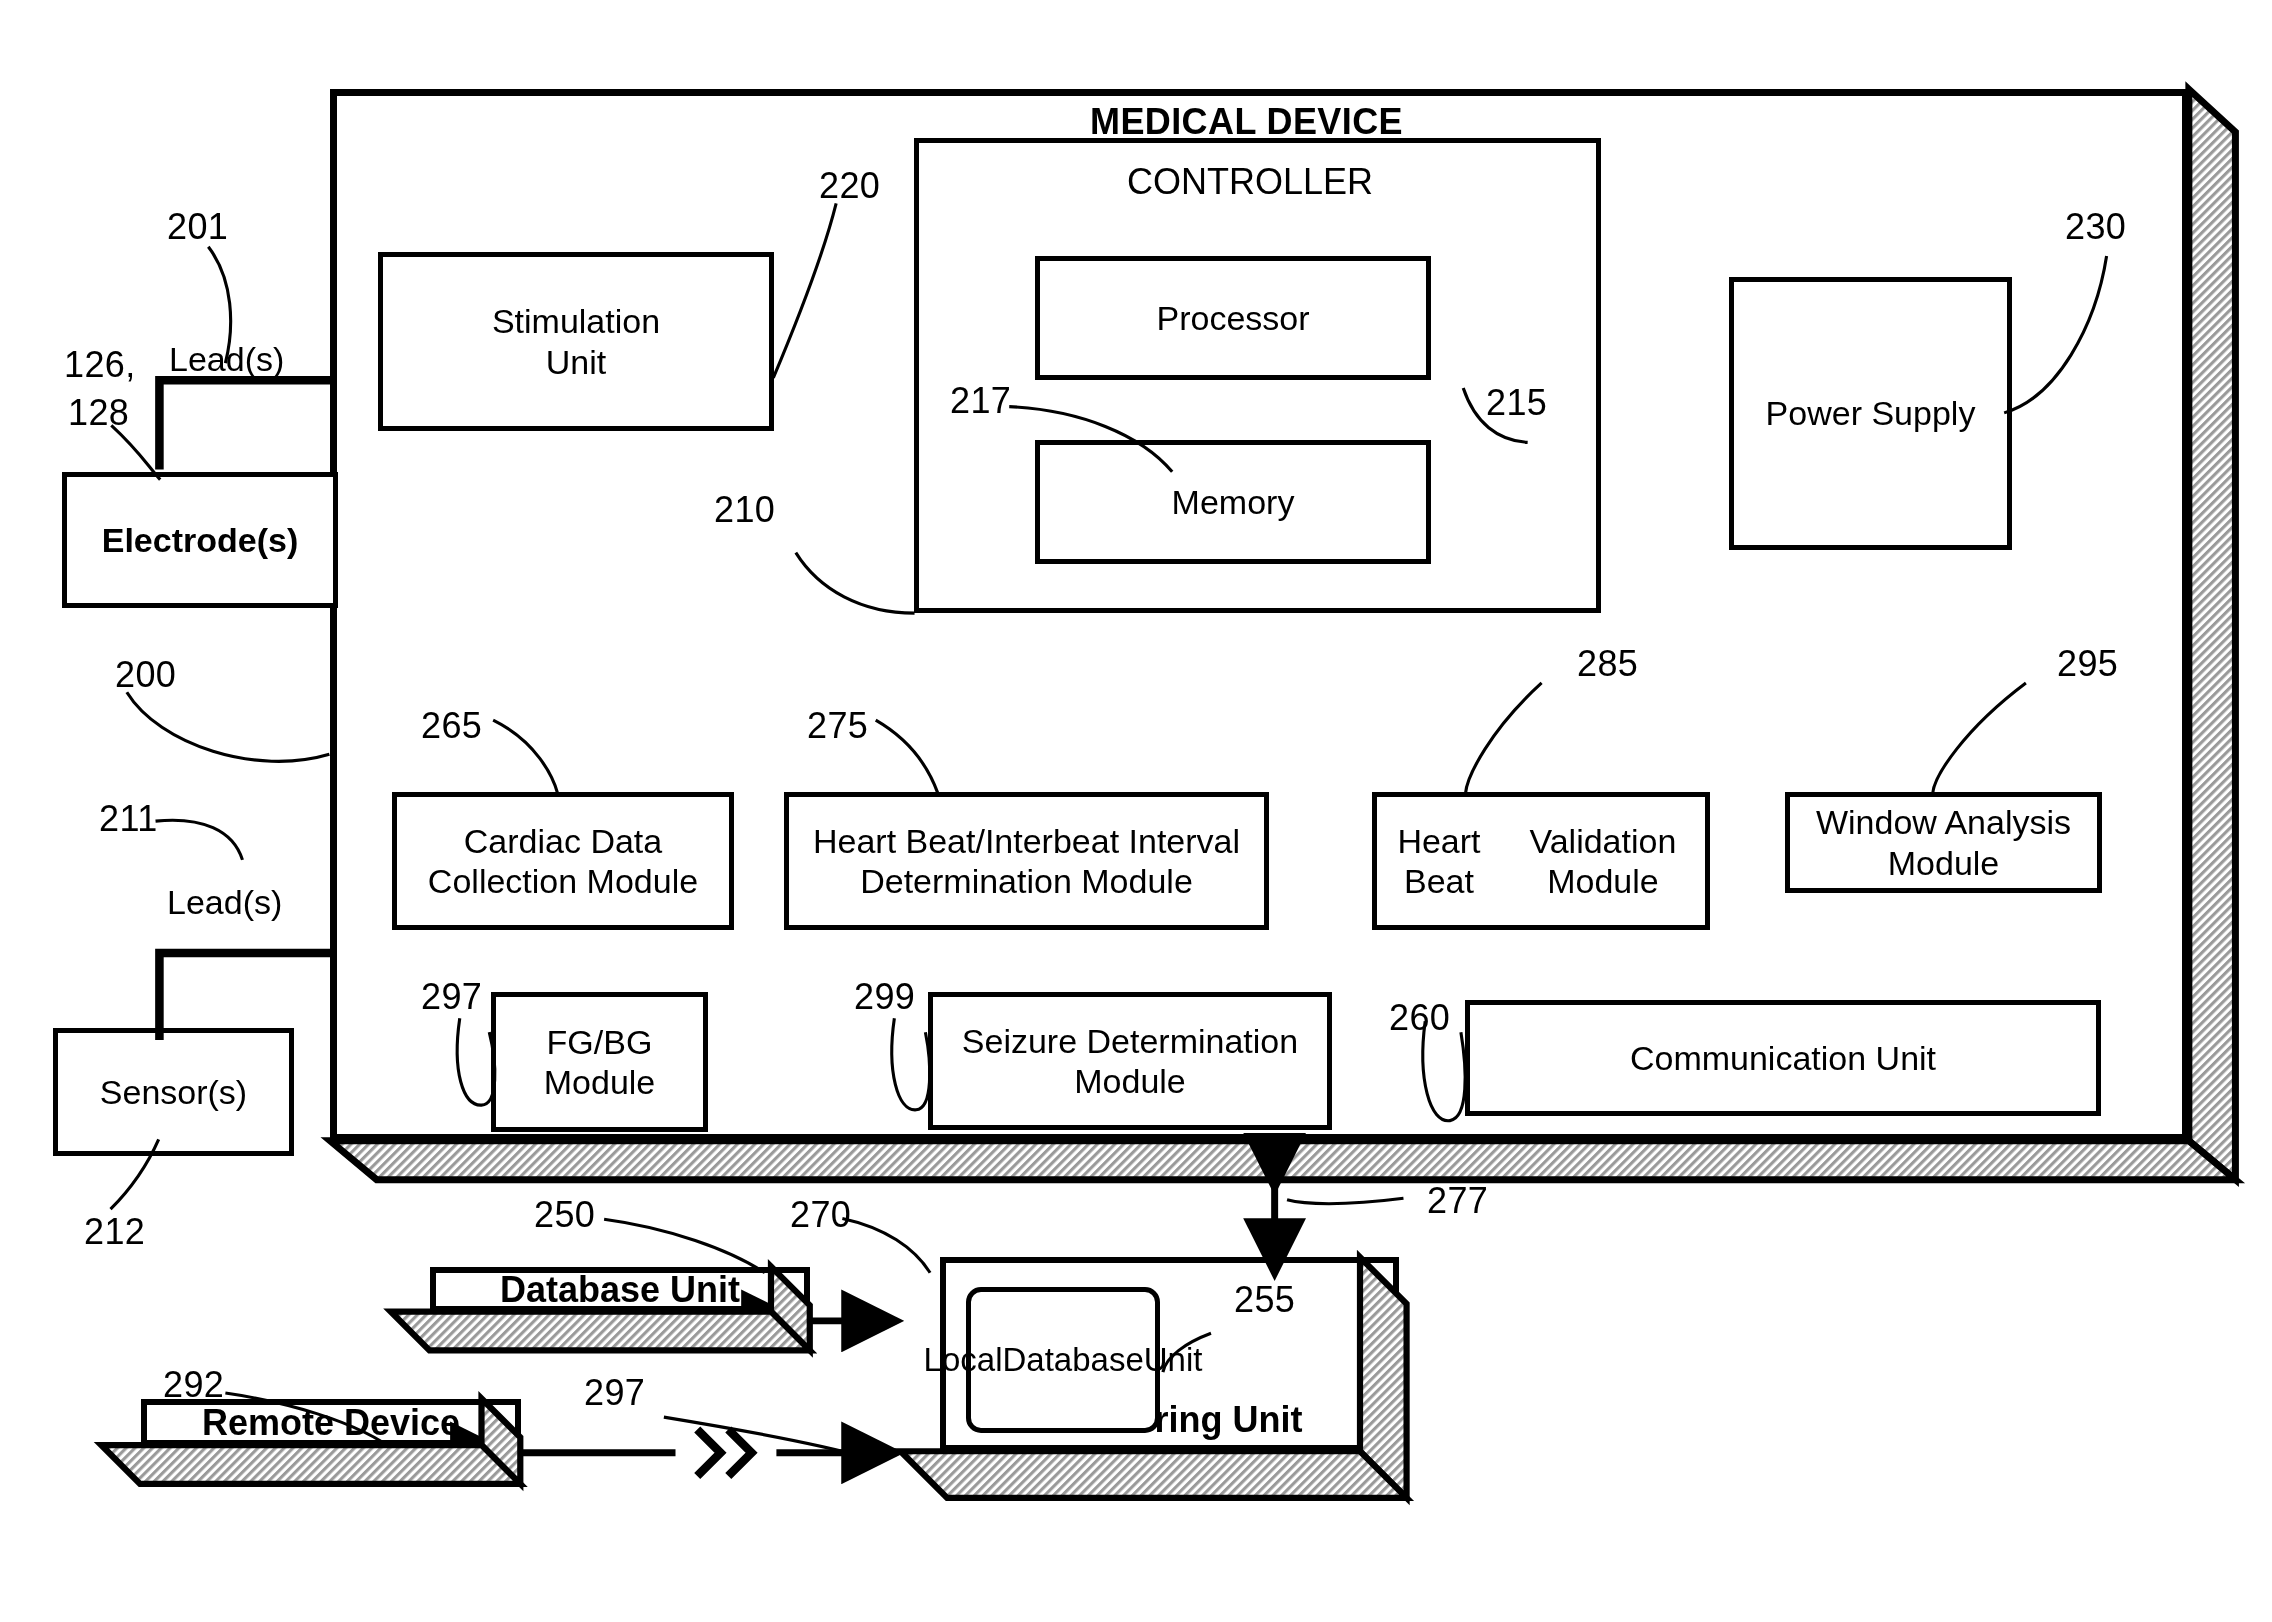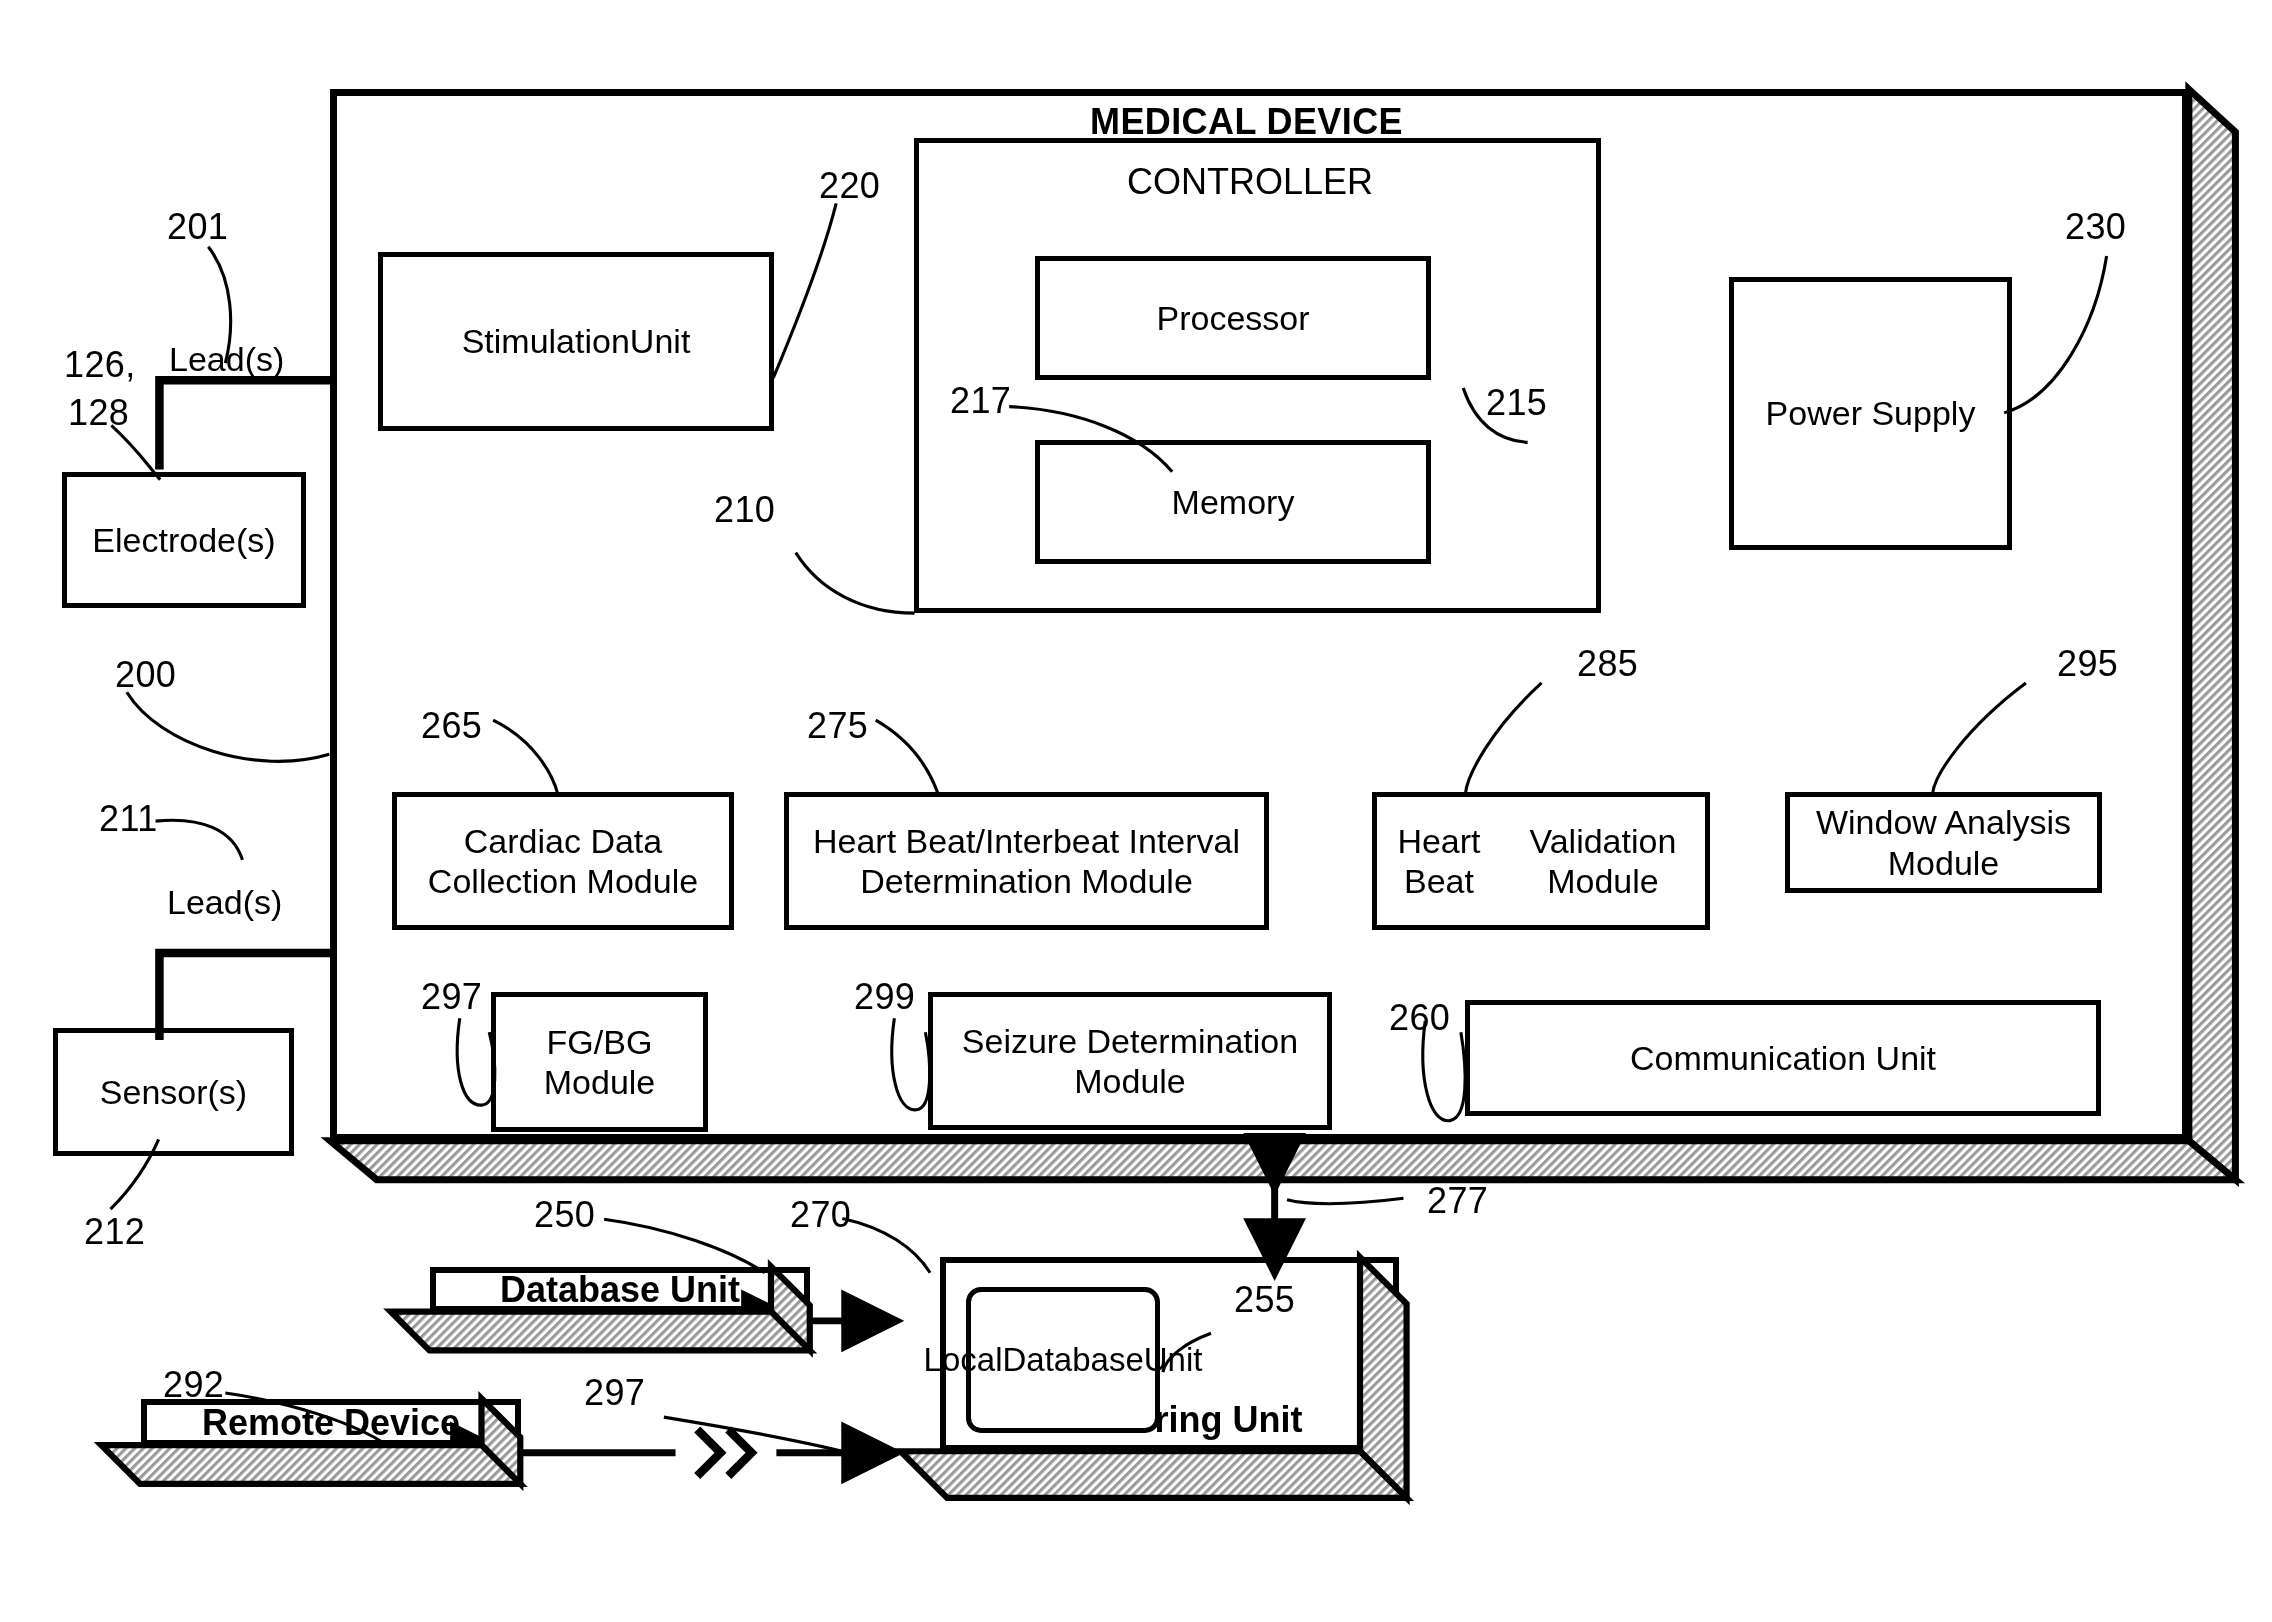--- a/index.html
+++ b/index.html
@@ -187,29 +187,29 @@
 
   <div class="ref" style="left:167px;top:206px;">201</div>
   <div class="plain-label" style="left:169px;top:340px;">Lead(s)</div>
   <div class="ref" style="left:64px;top:344px;">126,</div>
   <div class="ref" style="left:68px;top:392px;">128</div>
   <div class="ref" style="left:115px;top:654px;">200</div>
   <div class="ref" style="left:99px;top:798px;">211</div>
   <div class="plain-label" style="left:167px;top:883px;">Lead(s)</div>
   <div class="ref" style="left:84px;top:1211px;">212</div>
 
-  <div class="box" style="left:62px;top:472px;width:244px;height:136px;">
+  <div class="box" style="left:62px;top:472px;width:276px;height:136px;font-weight:bold;">
     <span>Electrode(s)</span>
   </div>
 
   <div class="box" style="left:53px;top:1028px;width:241px;height:128px;">
     <span>Sensor(s)</span>
   </div>
 
-  <div class="box" style="left:378px;top:252px;width:396px;height:179px;flex-direction:row;">
+  <div class="box" style="left:378px;top:252px;width:396px;height:179px;flex-direction:column;">
     <span>Stimulation</span>
     <span>Unit</span>
   </div>
   <div class="ref" style="left:819px;top:165px;">220</div>
 
   <div class="box" style="left:914px;top:138px;width:687px;height:475px;"></div>
   <div class="subtitle" style="left:1127px;top:161px;">CONTROLLER</div>
 
   <div class="box" style="left:1035px;top:256px;width:396px;height:124px;">
     <span>Processor</span>

